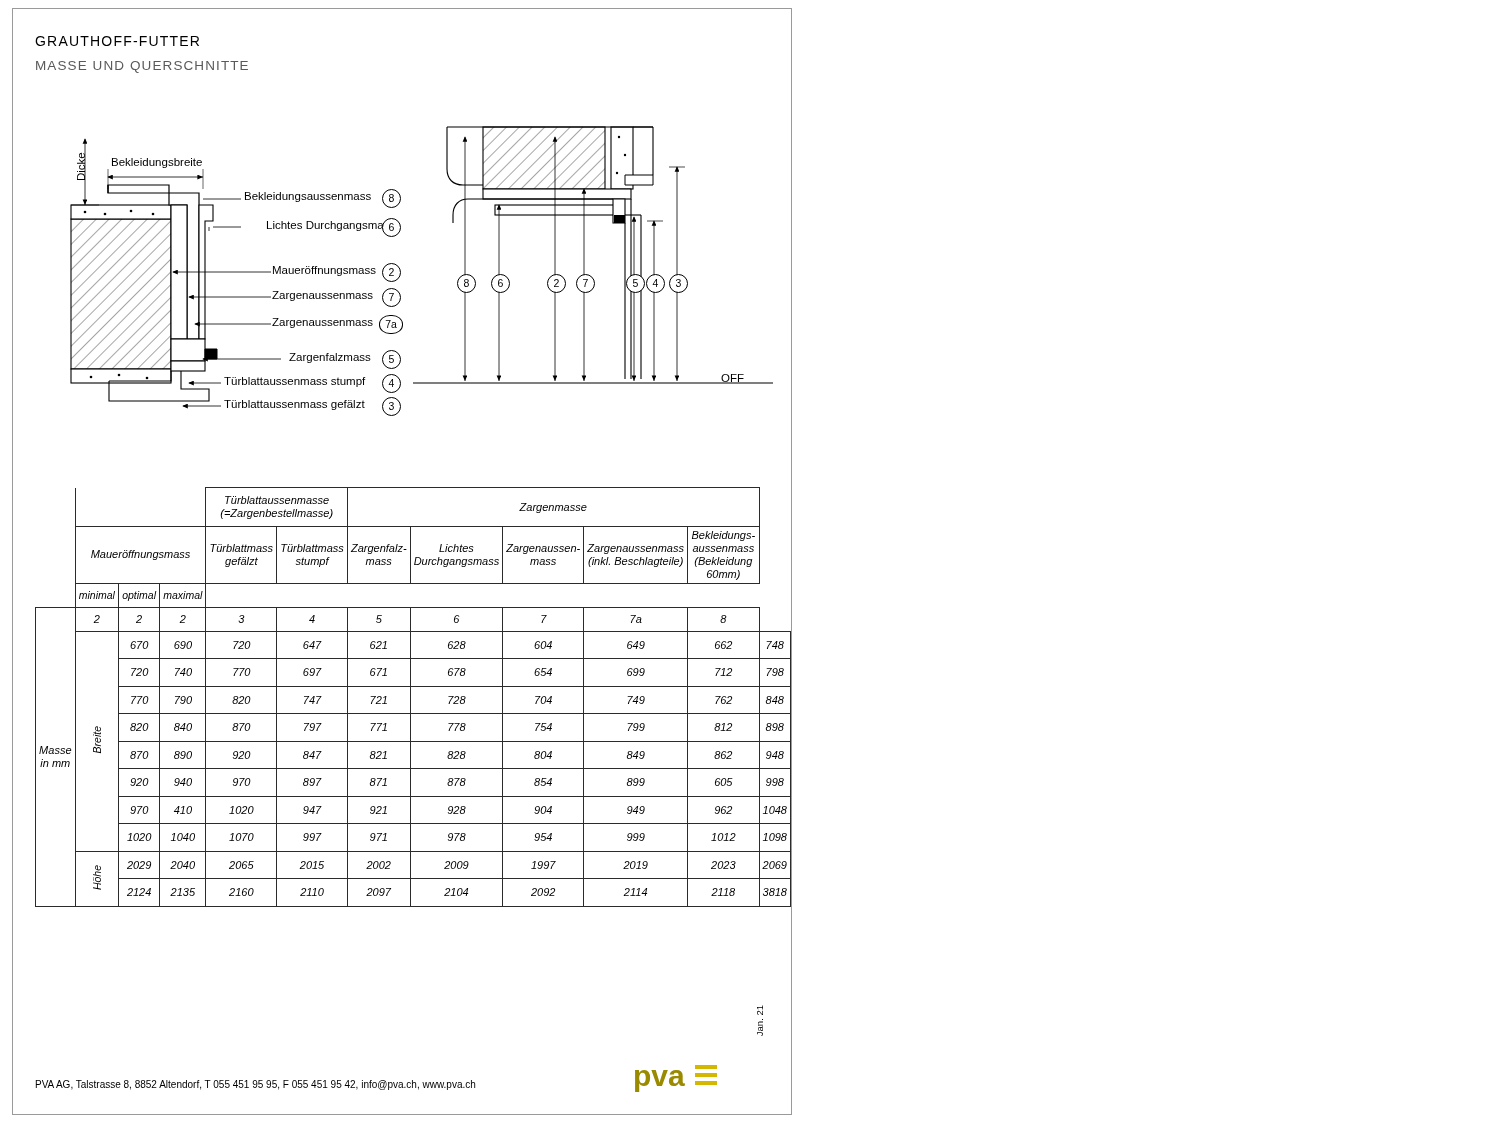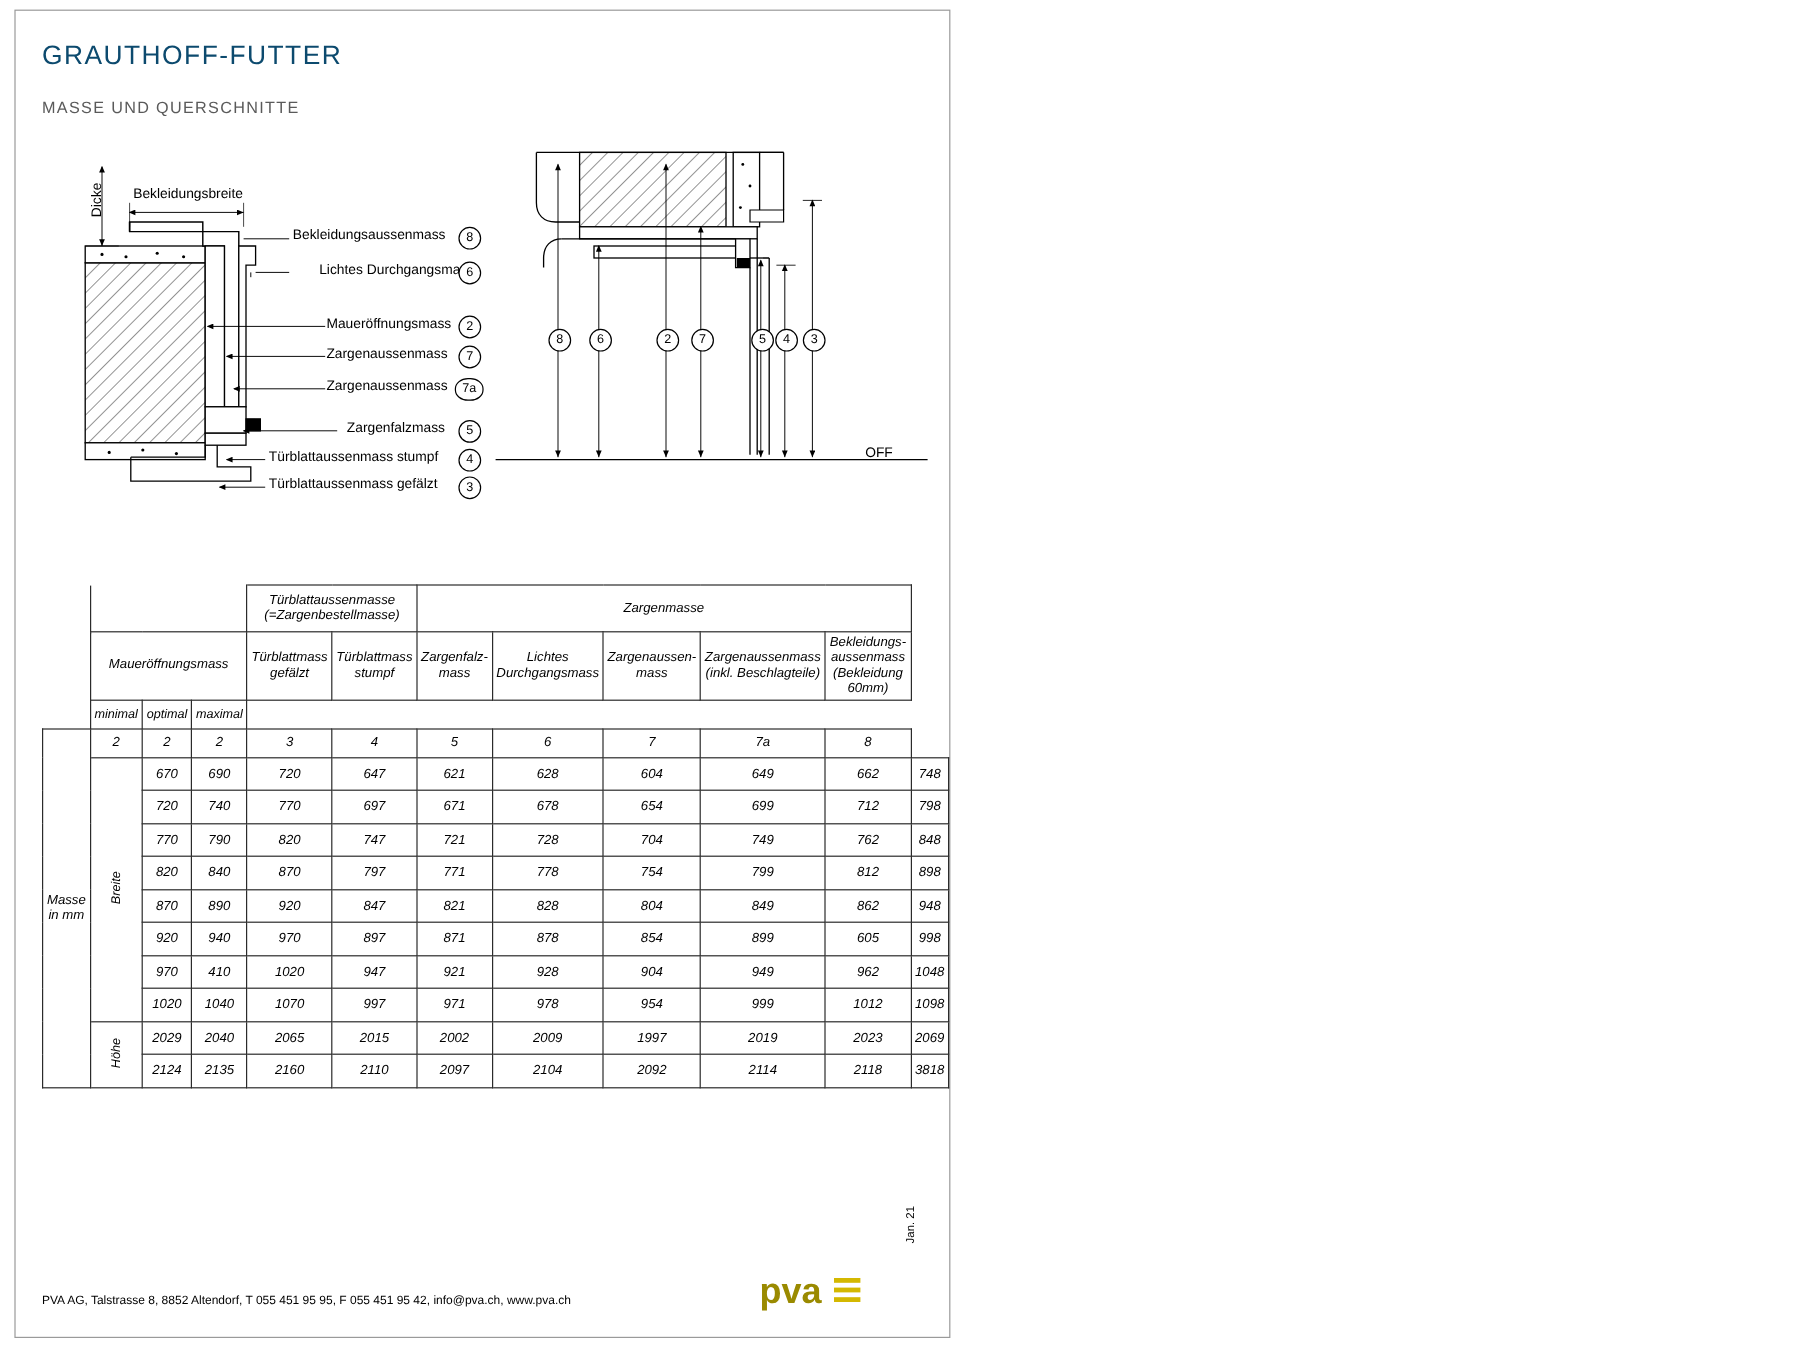--- a/index.html
+++ b/index.html
@@ -28,30 +28,30 @@
     background: #ffffff;
     box-sizing: border-box;
   }
   
   .title-block {
     position: absolute;
     left: 22px;
     top: 24px;
   }
   .title-main {
-    font-size: 22px;
+    font-size: 14px;
     letter-spacing: 1.2px;
-    color: #0c4a6e;
+    color: #000000;
     font-weight: 400;
   }
   .title-sub {
     font-size: 13.5px;
     letter-spacing: 1.1px;
     color: #5a5a5a;
-    margin-top: 23px;
+    margin-top: 9px;
   }
   
   .drawing {
     position: absolute;
     left: 0;
     top: 0;
     width: 780px;
     height: 470px;
     pointer-events: none;
   }

